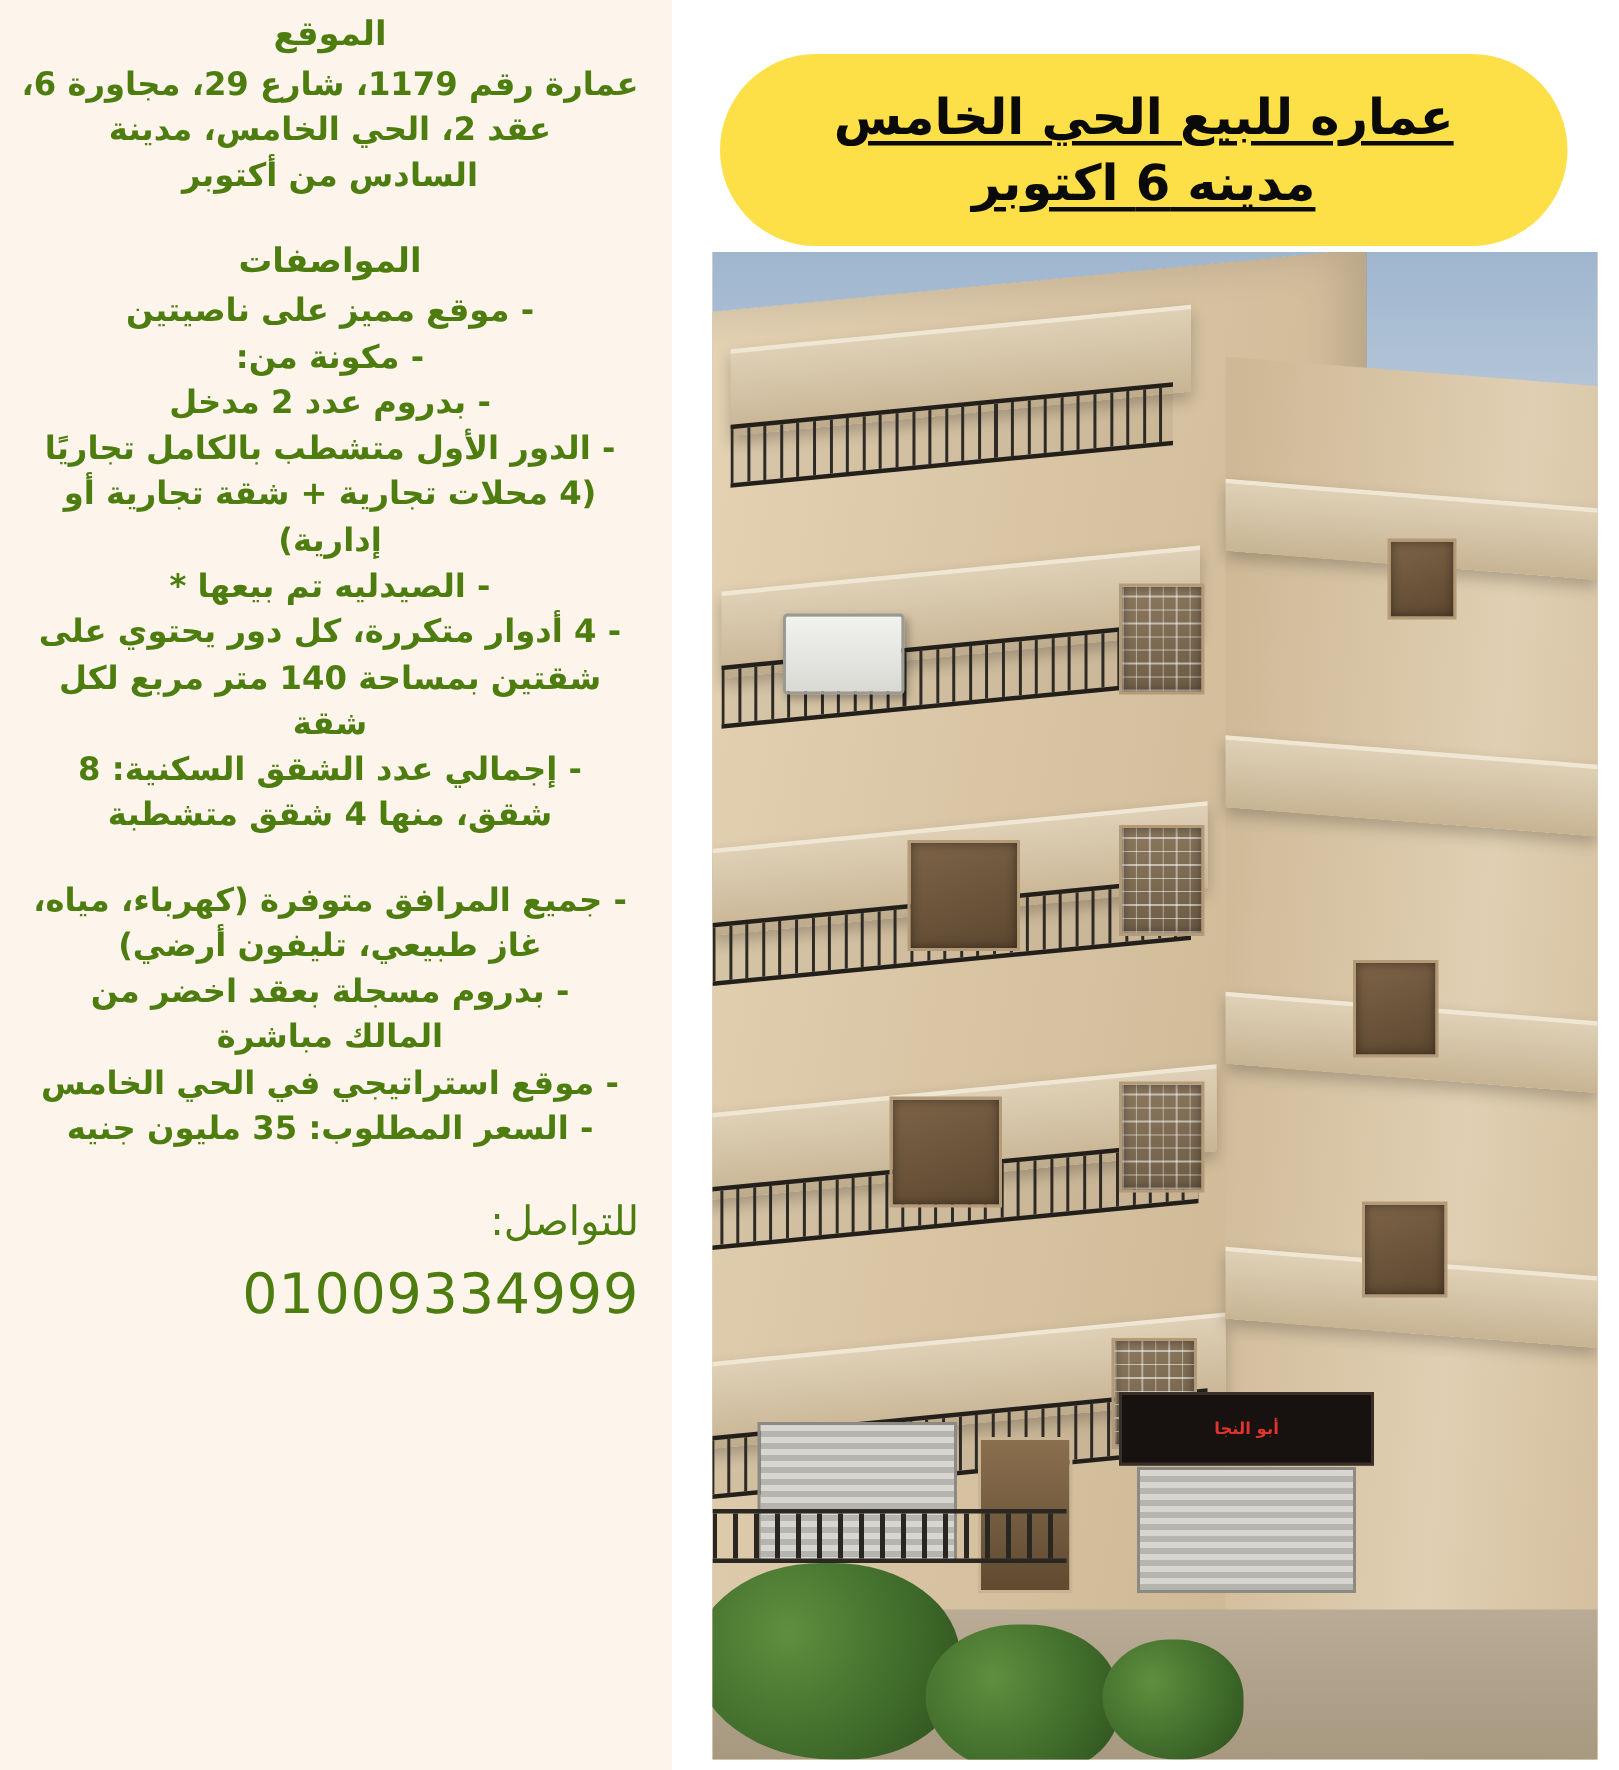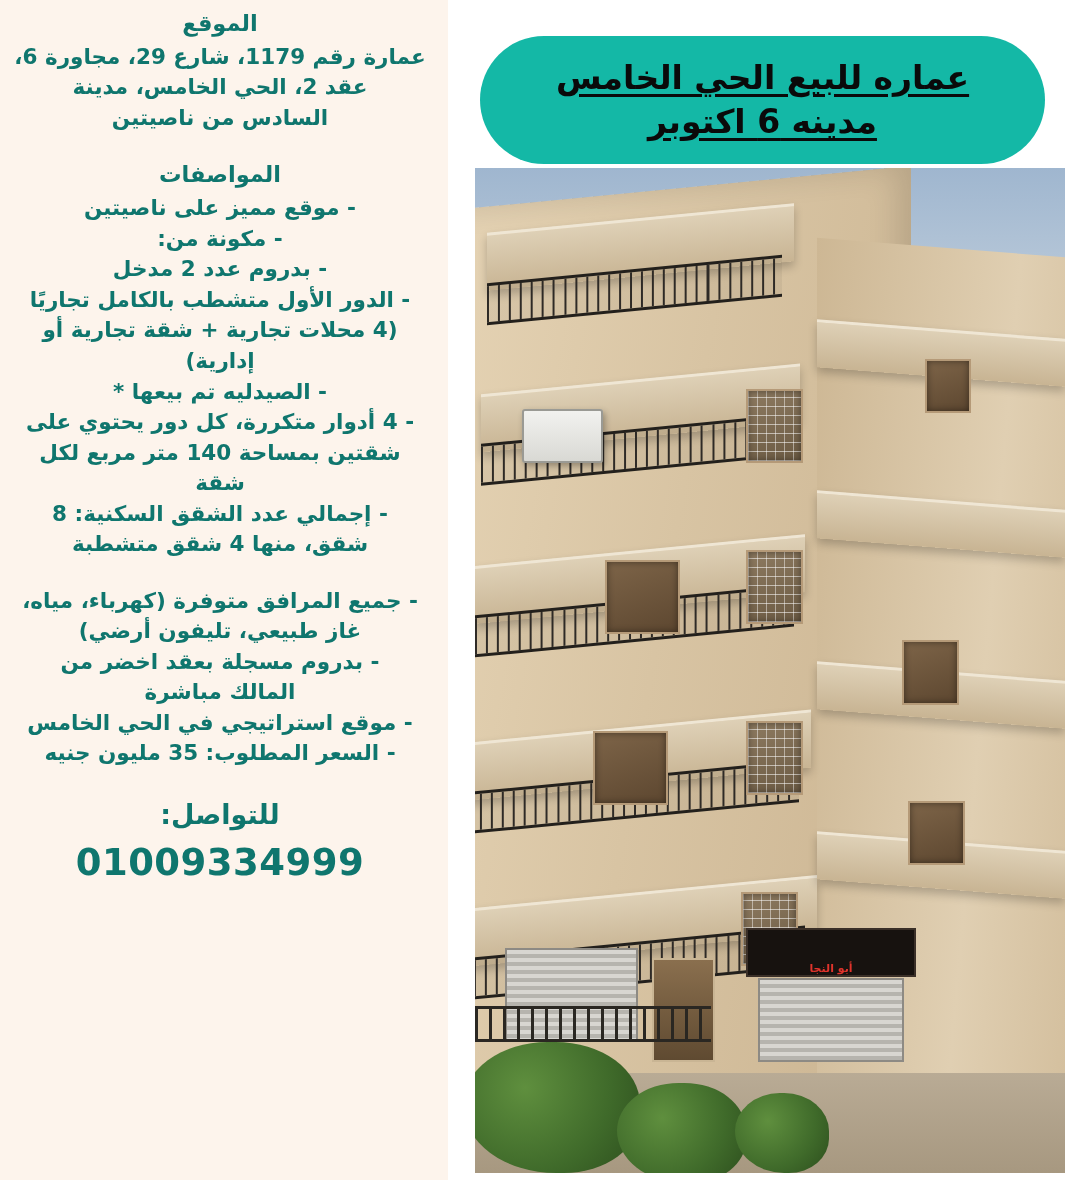--- a/index.html
+++ b/index.html
@@ -25,21 +25,21 @@
   }
 
   
   .details-panel {
     width: 448px;
     height: 1180px;
     background: #fdf4ec;
     box-sizing: border-box;
     padding: 8px 22px 10px 14px;
     text-align: center;
-    color: #0f766e;
+    color: #4d7c0f;
     font-weight: bold;
     font-size: 21.5px;
     line-height: 1.42;
     overflow: hidden;
   }
   .details-panel .sec-head {
     font-size: 22.5px;
     font-weight: bold;
     margin: 0 0 2px 0;
   }
@@ -47,22 +47,23 @@
     margin: 0;
   }
   .block {
     margin-bottom: 26px;
   }
   .block:last-child { margin-bottom: 0; }
 
   .contact {
     margin-top: 18px;
     font-size: 27px;
-    font-weight: bold;
+    font-weight: normal;
     line-height: 1.5;
+    text-align: right;
   }
   .contact .phone {
     font-size: 37px;
     letter-spacing: 0.5px;
   }
 
   
   .left-col {
     width: 631px;
     height: 1180px;
@@ -70,21 +71,21 @@
     background: #ffffff;
     box-sizing: border-box;
   }
 
   .title-badge {
     position: absolute;
     top: 36px;
     left: 32px;
     width: 565px;
     height: 128px;
-    background: #14b8a6;
+    background: #fde047;
     border-radius: 64px;
     display: flex;
     flex-direction: column;
     align-items: center;
     justify-content: center;
     text-align: center;
     color: #0a0a0a;
     font-weight: bold;
     font-size: 33px;
     line-height: 1.33;
@@ -162,21 +163,21 @@
     background: repeating-linear-gradient(180deg, #d8d6d1 0 4px, #b6b4ae 4px 8px);
     border: 2px solid #8d8a84;
   }
   .shop-sign {
     position: absolute;
     background: #17120f;
     border: 2px solid #3a2f28;
     color: #e8dccb;
     font-size: 11px;
     display: flex;
-    align-items: flex-end;
+    align-items: center;
     justify-content: center;
     overflow: hidden;
   }
   .shop-sign .red { color: #e0342c; font-weight: bold; }
   .door {
     position: absolute;
     background: linear-gradient(180deg, #8a6f4e, #5f4a31);
     border: 2px solid #c9b594;
   }
   .bush {
@@ -201,21 +202,21 @@
 <body>
 
 <div class="poster">
 
   <div class="details-panel">
 
     <div class="block">
       <div class="sec-head">الموقع</div>
       <div class="line">عمارة رقم 1179، شارع 29، مجاورة 6،</div>
       <div class="line">عقد 2، الحي الخامس، مدينة</div>
-      <div class="line">السادس من ناصيتين</div>
+      <div class="line">السادس من أكتوبر</div>
     </div>
 
     <div class="block">
       <div class="sec-head">المواصفات</div>
       <div class="line">- موقع مميز على ناصيتين</div>
       <div class="line">- مكونة من:</div>
       <div class="line">- بدروم عدد 2 مدخل</div>
       <div class="line">- الدور الأول متشطب بالكامل تجاريًا</div>
       <div class="line">(4 محلات تجارية + شقة تجارية أو</div>
       <div class="line">إدارية)</div>

